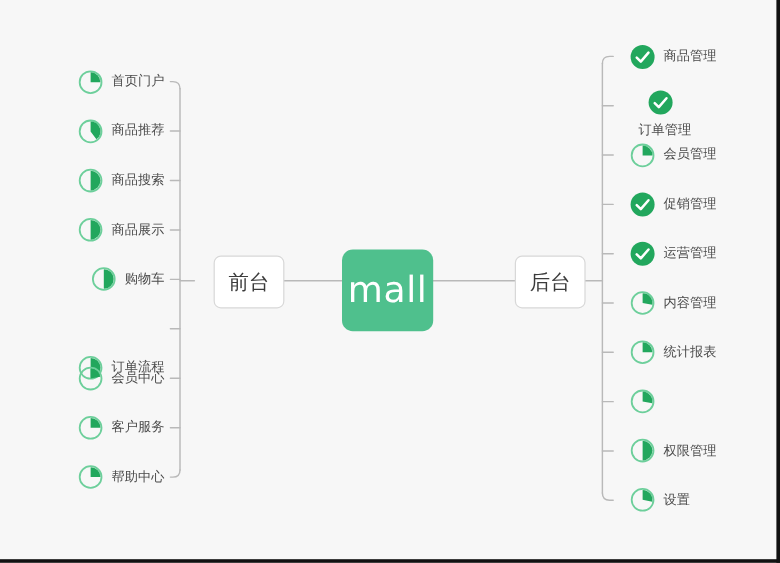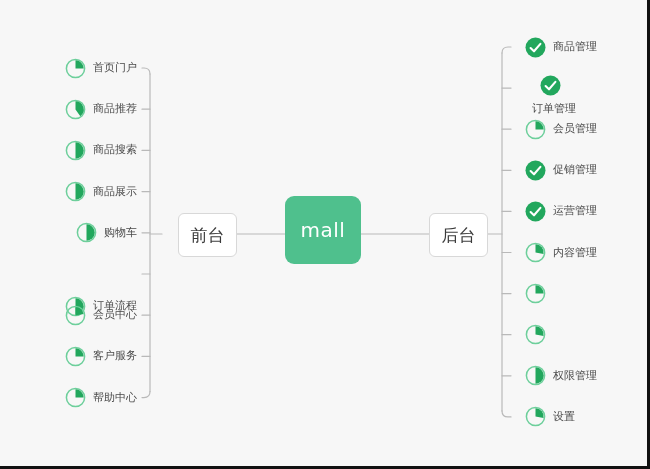--- a/index.html
+++ b/index.html
@@ -26,30 +26,30 @@
     position: absolute;
     left: 0; top: 0;
     width: 650px; height: 469px;
     pointer-events: none;
   }
 
   
   .center-node {
     position: absolute;
     left: 285px;
-    top: 196px;
+    top: 208px;
     width: 76px;
     height: 68px;
     background: #4FC08D;
     border-radius: 9px;
     display: flex;
     align-items: center;
     justify-content: center;
     color: #ffffff;
-    font-size: 20px;
+    font-size: 30px;
     letter-spacing: 0.5px;
   }
 
   
   .mid-node {
     position: absolute;
     width: 57px;
     height: 42px;
     background: #ffffff;
     border: 1px solid #d8d8d8;
@@ -277,20 +277,21 @@
         </span>
         <span class="leaf-label">内容管理</span>
       </div>
       <div class="leaf leaf-right" style="top: 280.6px;">
         <span class="icon">
           <svg viewBox="0 0 21 21" xmlns="http://www.w3.org/2000/svg">
             <circle cx="10.5" cy="10.5" r="9.1" fill="none" stroke="#6dcf9b" stroke-width="1.5"></circle>
             <path d="M 10.5 10.5 L 10.5 2.3000000000000007 A 8.2 8.2 0 0 1 18.70 10.50 Z" fill="#22a75d"></path>
           </svg>
         </span>
+        <span class="leaf-label">统计报表</span>
       </div>
       <div class="leaf leaf-right" style="top: 321.7px;">
         <span class="icon">
           <svg viewBox="0 0 21 21" xmlns="http://www.w3.org/2000/svg">
             <circle cx="10.5" cy="10.5" r="9.1" fill="none" stroke="#6dcf9b" stroke-width="1.5"></circle>
             <path d="M 10.5 10.5 L 10.5 2.3000000000000007 A 8.2 8.2 0 0 1 18.55 12.04 Z" fill="#22a75d"></path>
           </svg>
         </span>
       </div>
       <div class="leaf leaf-right" style="top: 362.8px;">

